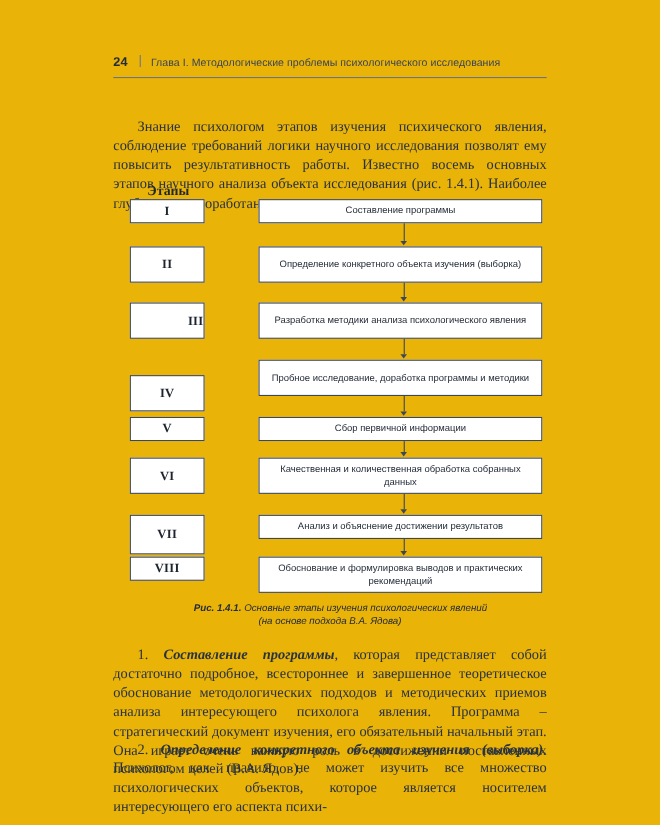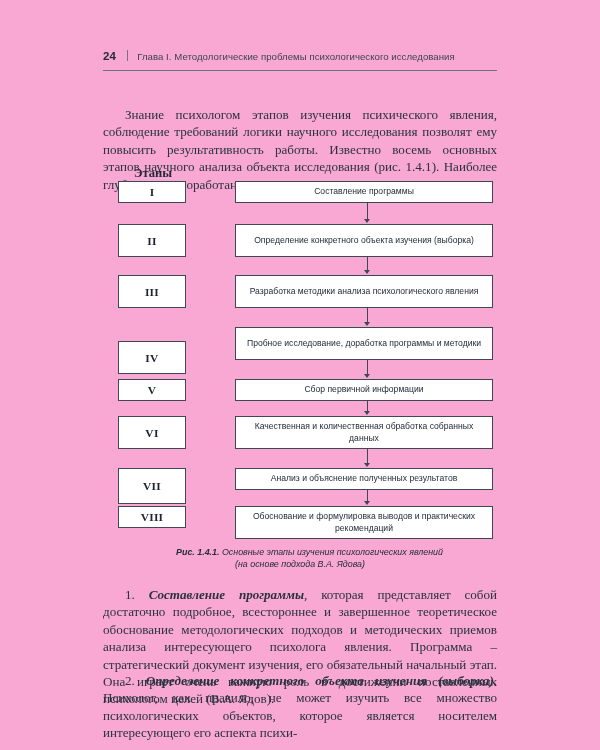--- a/index.html
+++ b/index.html
@@ -16,21 +16,21 @@
     font-family: "Liberation Serif", "DejaVu Serif", serif;
     color: #2b3440;
     -webkit-font-smoothing: antialiased;
   }
 
   .page {
     position: absolute;
     left: 0; top: 0;
     width: 600px;
     height: 750px;
-    background: #f9a8d4;
+    background: #eab308;
   }
 
   
   .header {
     position: absolute;
     left: 103px;
     top: 49px;
     width: 394px;
     height: 20px;
     display: flex;
@@ -215,21 +215,21 @@
         <div class="stage-box" style="top: 224px; height: 33px;">
           <span>II</span>
         </div>
         <div class="content-box" style="top: 224px; height: 33px;">
           <span>Определение конкретного объекта изучения (выборка)</span>
         </div>
         <div class="arrow" style="top: 257px; height: 18px;">
           <div class="shaft" style="height: 13.4px;"></div>
           <div class="head" style="top: 13.4px;"></div>
         </div>
-        <div class="stage-box" style="top: 275px; height: 33px;">
+        <div class="stage-box" style="top: 275px; height: 33px; justify-content: flex-end;">
           <span>III</span>
         </div>
         <div class="content-box" style="top: 275px; height: 33px;">
           <span>Разработка методики анализа психологического явления</span>
         </div>
         <div class="arrow" style="top: 308px; height: 19px;">
           <div class="shaft" style="height: 14.4px;"></div>
           <div class="head" style="top: 14.4px;"></div>
         </div>
         <div class="stage-box" style="top: 341px; height: 33px;">
@@ -259,21 +259,21 @@
           <span>Качественная и количественная обработка собранных данных</span>
         </div>
         <div class="arrow" style="top: 449px; height: 19px;">
           <div class="shaft" style="height: 14.4px;"></div>
           <div class="head" style="top: 14.4px;"></div>
         </div>
         <div class="stage-box" style="top: 468px; height: 36px;">
           <span>VII</span>
         </div>
         <div class="content-box" style="top: 468px; height: 22px;">
-          <span>Анализ и объяснение полученных результатов</span>
+          <span>Анализ и объяснение достижении результатов</span>
         </div>
         <div class="arrow" style="top: 490px; height: 16px;">
           <div class="shaft" style="height: 11.4px;"></div>
           <div class="head" style="top: 11.4px;"></div>
         </div>
         <div class="stage-box" style="top: 506px; height: 22px;">
           <span>VIII</span>
         </div>
         <div class="content-box" style="top: 506px; height: 33px;">
           <span>Обоснование и формулировка выводов и практических рекомендаций</span>

